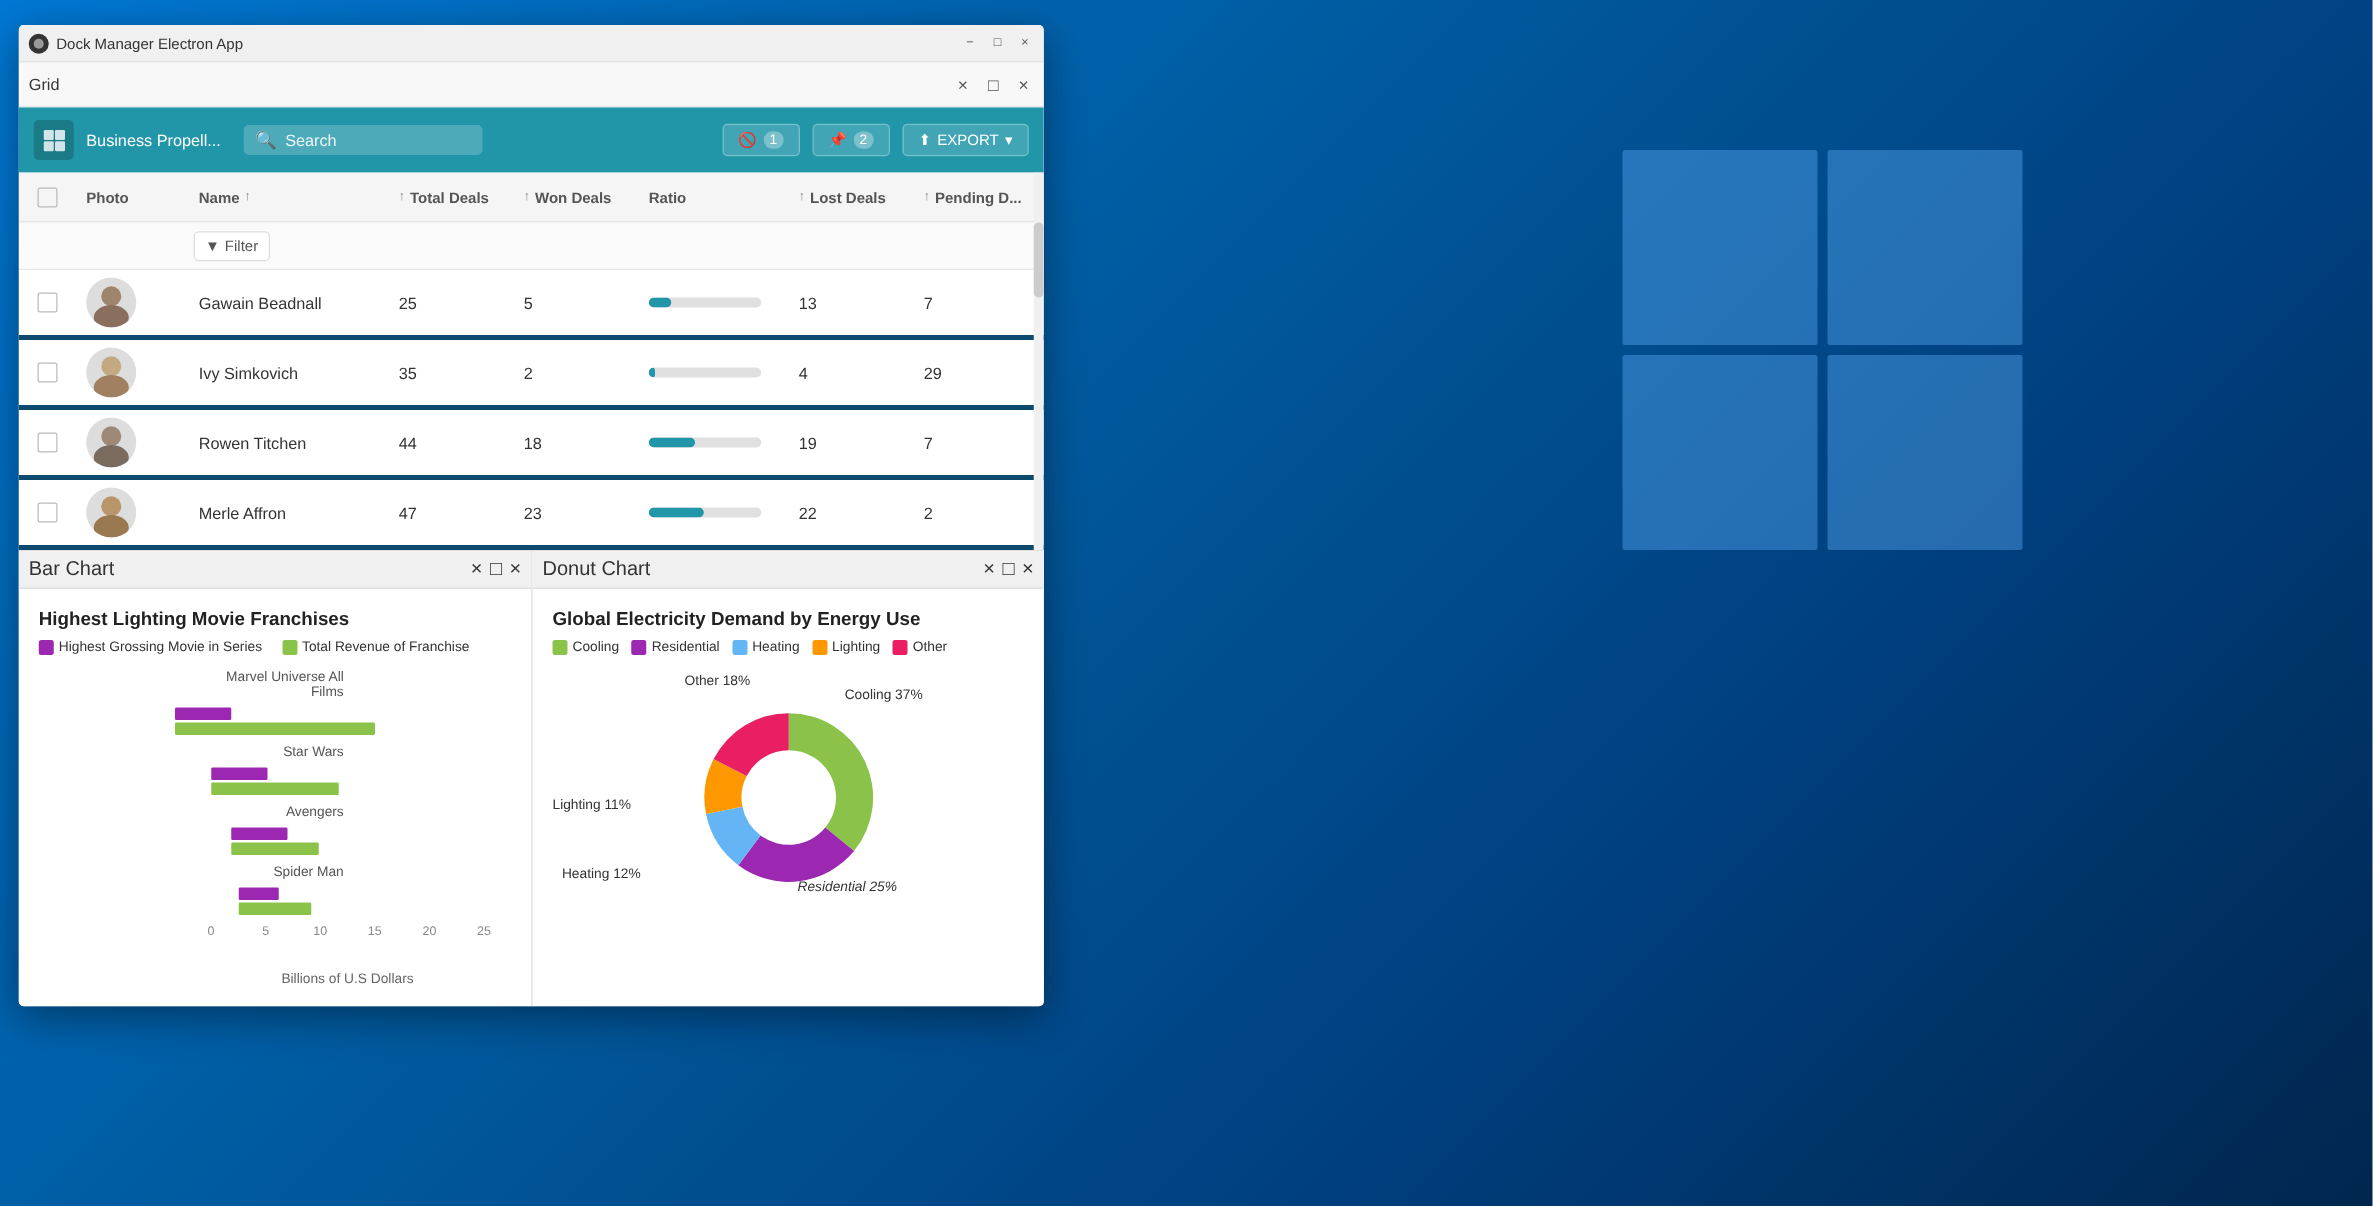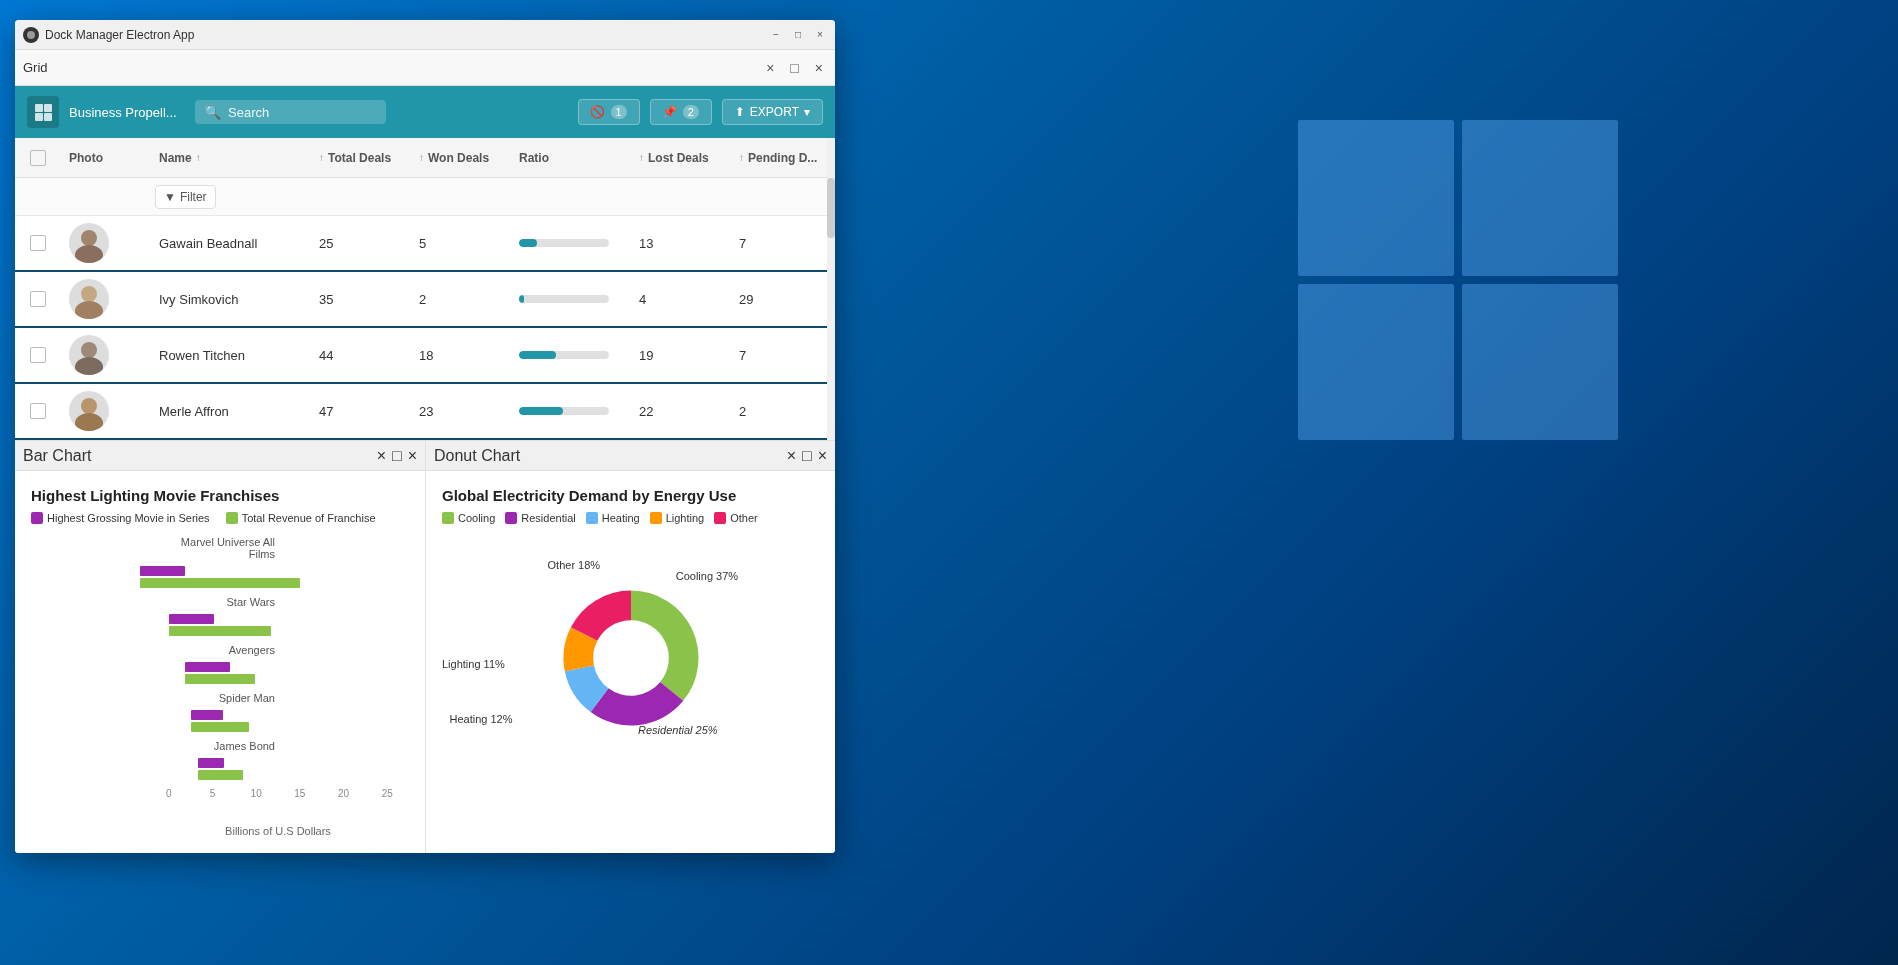--- a/index.html
+++ b/index.html
@@ -214,21 +214,21 @@
       border: 1px solid #ddd;
       border-radius: 4px;
       margin: 4px;
       cursor: pointer;
       background: #fff;
     }
 
     .grid-row {
       display: grid;
       grid-template-columns: 46px 90px 160px 100px 100px 120px 100px 100px;
-      border-bottom: 2px solid #0c4a6e;
+      border-bottom: 4px solid #0c4a6e;
       height: 56px;
       align-items: center;
     }
     .grid-cell {
       font-size: 13px;
       color: #333;
       padding: 0 8px;
       display: flex;
       align-items: center;
     }
@@ -388,21 +388,21 @@
     
     .donut-section {
       border-left: 1px solid #e0e0e0;
     }
     .donut-legend {
       display: flex;
       gap: 10px;
       flex-wrap: wrap;
       font-size: 11px;
       color: #333;
-      margin-bottom: 24px;
+      margin-bottom: 4px;
     }
     .donut-chart-container {
       display: flex;
       justify-content: center;
       align-items: center;
       position: relative;
       height: 220px;
     }
     .donut-labels {
       position: absolute;
@@ -731,31 +731,20 @@
     </div>
   </div>
             <div class="bar-row">
     <div class="bar-label">Spider Man</div>
     <div class="bar-group">
       <div class="bar-track">
         <div class="bar bar-purple" style="width:32px"></div>
       </div>
       <div class="bar-track">
         <div class="bar bar-green" style="width:58px"></div>
-      </div>
-    </div>
-  </div>
-            <div class="bar-row">
-    <div class="bar-label">James Bond</div>
-    <div class="bar-group">
-      <div class="bar-track">
-        <div class="bar bar-purple" style="width:26px"></div>
-      </div>
-      <div class="bar-track">
-        <div class="bar bar-green" style="width:45px"></div>
       </div>
     </div>
   </div>
             <div class="bar-axis">
               <span class="axis-label">0</span>
               <span class="axis-label">5</span>
               <span class="axis-label">10</span>
               <span class="axis-label">15</span>
               <span class="axis-label">20</span>
               <span class="axis-label">25</span>

